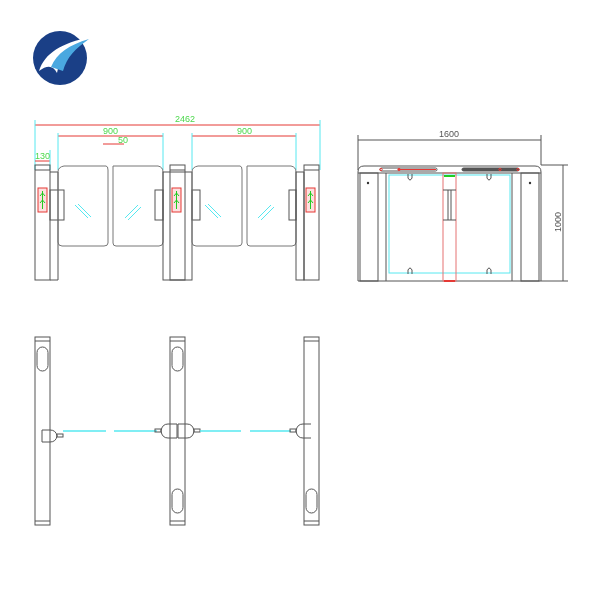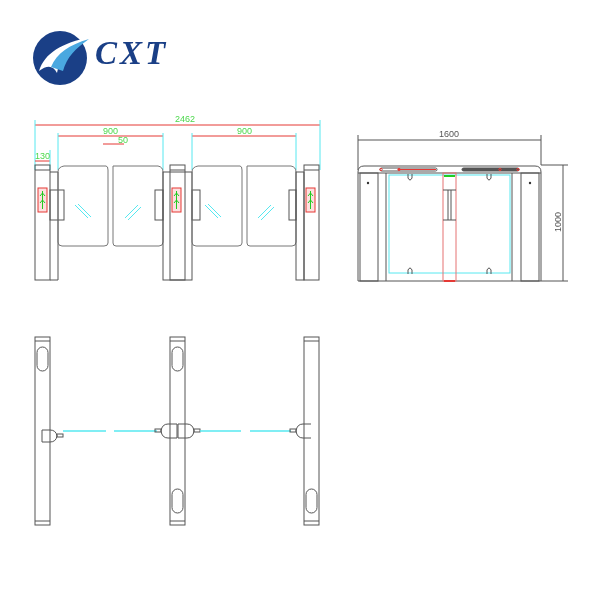--- a/index.html
+++ b/index.html
@@ -11,21 +11,20 @@
 </style>
 </head>
 <body>
 
 <div class="logo">
   <svg width="62" height="62" viewBox="0 0 62 62">
     <circle cx="29" cy="31" r="27" fill="#1a3f86"></circle>
     <path d="M8 44 C14 26 30 16 60 10 C40 20 30 28 26 46 C22 38 16 38 8 44 Z" fill="#ffffff"></path>
     <path d="M20 40 C26 26 38 18 58 12 C44 22 36 30 32 44 Z" fill="#4aa8e0"></path>
   </svg>
-  <span class="logo-text">CXT</span>
 </div>
 
 <svg class="drawing" width="600" height="600" viewBox="0 0 600 600">
 
   <g>
 
     <line x1="35" y1="125" x2="320" y2="125" stroke="#e53935" stroke-width="1"></line>
     <line x1="35" y1="120" x2="35" y2="170" stroke="#56e8f0" stroke-width="1"></line>
     <line x1="320" y1="120" x2="320" y2="170" stroke="#56e8f0" stroke-width="1"></line>
     <text class="dim" x="175" y="122" fill="#4cd84c">2462</text>

